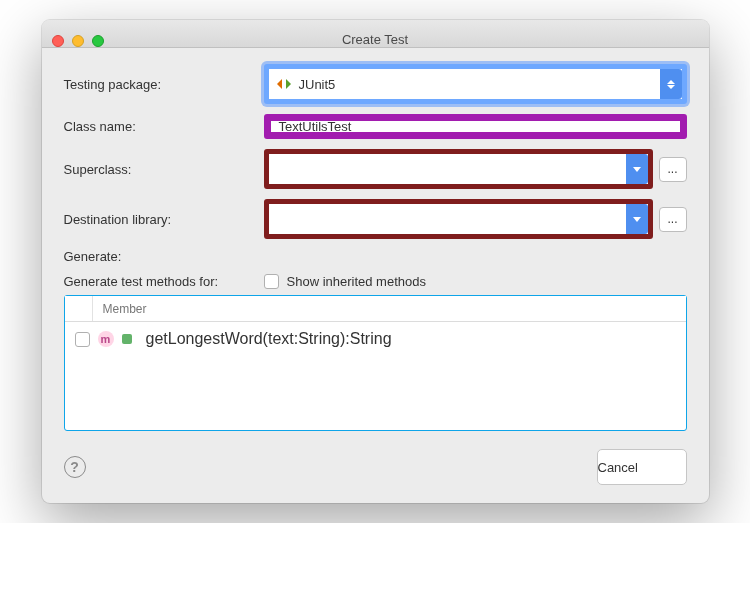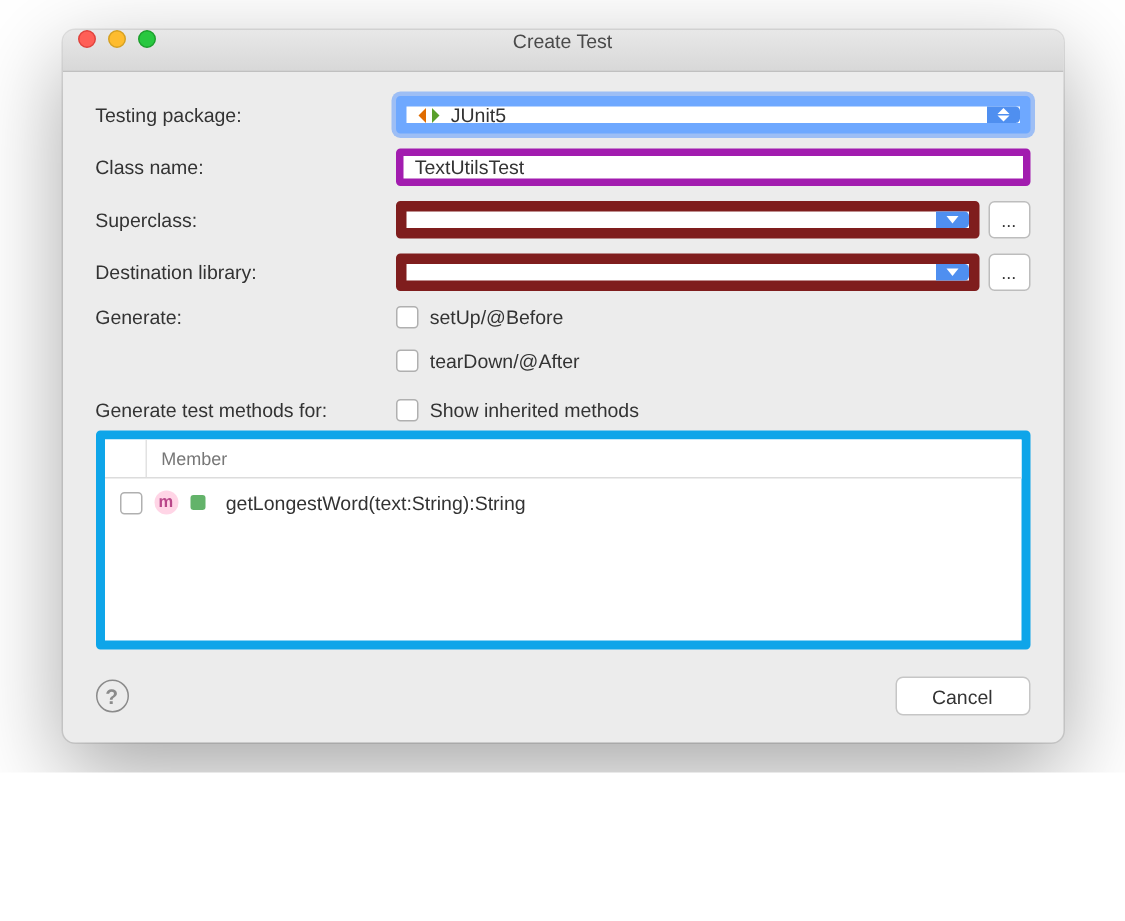--- a/index.html
+++ b/index.html
@@ -17,41 +17,41 @@
     background: #ececec;
     border-radius: 8px;
     box-shadow: 0 20px 60px rgba(0,0,0,0.35), 0 0 0 1px rgba(0,0,0,0.1);
     overflow: hidden;
   }
   .titlebar {
     height: 28px;
     background: linear-gradient(#e8e8e8, #d8d8d8);
     border-bottom: 1px solid #c0c0c0;
     display: flex;
-    align-items: flex-start;
+    align-items: flex-end;
     position: relative;
     padding: 0 10px;
   }
   .traffic { display: flex; gap: 8px; }
   .tl { width: 12px; height: 12px; border-radius: 50%; }
   .tl.red { background:#ff5f57; border:0.5px solid #e0443e; }
   .tl.yellow { background:#febc2e; border:0.5px solid #d6a123; }
   .tl.green { background:#28c840; border:0.5px solid #1da02e; }
   .title {
     position:absolute; left:0; right:0; text-align:center;
     font-size:13px; color:#4a4a4a; pointer-events:none;
   }
   .body { padding: 16px 22px 18px 22px; }
   .row {
     display:flex; align-items:center; margin-bottom:10px;
   }
   .label { width:200px; color:#333; }
   .field { flex:1; display:flex; align-items:center; gap:6px; }
   .select, .textinput, .combo {
-    height:25px; background:#fff; border:7px solid #7f1d1d;
+    height:40px; background:#fff; border:5px solid #7f1d1d;
     border-radius:3px; padding:0 8px; font-size:13px; color:#333;
     display:flex; align-items:center; flex:1;
   }
   .select.focus {
     outline:none; box-shadow:0 0 0 3px rgba(77,144,254,0.5);
     border-color:#6ea8ff;
   }
   .select, .combo { position:relative; padding-right:26px; }
   .caret-btn {
     position:absolute; right:0; top:0; bottom:0; width:22px;
@@ -60,21 +60,21 @@
     gap:1px;
   }
   .caret-btn::before, .caret-btn::after {
     content:""; width:0; height:0; border-left:4px solid transparent;
     border-right:4px solid transparent;
   }
   .caret-btn::before { border-bottom:4px solid #fff; }
   .caret-btn::after  { border-top:4px solid #fff; }
   .combo .caret-btn.single::before { display:none; }
   .combo .caret-btn.single::after  { border-top:5px solid #fff; }
-  .text-only { background:#fff; border:5px solid #a21caf; border-radius:3px;
+  .text-only { background:#fff; border:7px solid #a21caf; border-radius:3px;
     height:25px; display:flex; align-items:center; padding:0 8px; flex:1; }
   .dots {
     width:28px; height:25px; background:#fff; border:1px solid #bdbdbd;
     border-radius:4px; display:flex; align-items:center; justify-content:center;
     font-size:12px; color:#333;
   }
   .checkbox {
     width:15px; height:15px; border:1px solid #b0b0b0; border-radius:3px;
     background:#fff; flex-shrink:0;
   }
@@ -83,51 +83,51 @@
   .lib-icon {
     width:14px; height:14px; margin-right:8px; position:relative; display:inline-block;
   }
   .lib-icon::before, .lib-icon::after {
     content:""; position:absolute; top:2px; width:0; height:0;
     border-top:5px solid transparent; border-bottom:5px solid transparent;
   }
   .lib-icon::before { left:0; border-right:5px solid #e06c00; }
   .lib-icon::after  { right:0; border-left:5px solid #5aa02c; }
   .members {
-    margin-top:6px; background:#fff; border:6px solid #0ea5e9;
+    margin-top:6px; background:#fff; border:1px solid #0ea5e9;
     border-radius:3px;
   }
   .members-header {
     display:flex; align-items:center; background:#fff;
     border-bottom:1px solid #dcdcdc; height:26px;
   }
   .mh-spacer { width:28px; border-right:1px solid #e2e2e2; height:100%; }
   .mh-label { padding:0 10px; color:#777; font-size:12px; }
   .members-body { height:108px; padding:8px 10px; }
   .member-row { display:flex; align-items:center; gap:8px; }
   .m-icon {
     width:16px; height:16px; border-radius:50%; background:#ffd5e6;
     color:#b9488a; font-size:11px; font-weight:600; display:flex;
     align-items:center; justify-content:center;
   }
   .c-icon { width:10px; height:10px; background:#63b36a; border-radius:2px; }
-  .member-text { font-size:13px; color:#333; margin-left:6px; }
+  .member-text { font-size:16px; color:#333; margin-left:6px; }
   .footer {
     display:flex; align-items:center; justify-content:space-between;
     margin-top:18px;
   }
   .help {
     width:22px; height:22px; border:1.5px solid #8b8b8b; border-radius:50%;
     color:#8b8b8b; display:flex; align-items:center; justify-content:center;
     font-size:14px; font-weight:600;
   }
   .buttons { display:flex; gap:12px; }
   .btn {
-    height:26px; min-width:90px; border-radius:5px; font-size:13px;
-    display:flex; align-items:center; justify-content:center;
+    height:36px; min-width:90px; border-radius:5px; font-size:13px;
+    display:flex; align-items:center; justify-content:flex-start;
     border:1px solid #c6c6c6; background:#fff; color:#333;
   }
   .btn.primary {
     background:linear-gradient(#5aa1f2,#2f7fe6); border:1px solid #2b72d1;
     color:#fff;
   }
 </style>
 </head>
 <body>
 
@@ -183,30 +183,20 @@
           <div class="caret-btn single"></div>
         </div>
         <div class="dots">
           <span>...</span>
         </div>
       </div>
     </div>
 
     <div class="row" style="align-items:flex-start">
       <div class="label">Generate:</div>
-      <div class="field gen-stack" style="flex-direction:column; align-items:flex-start">
-        <div class="cb-row">
-          <div class="checkbox"></div>
-          <span>setUp/@Before</span>
-        </div>
-        <div class="cb-row">
-          <div class="checkbox"></div>
-          <span>tearDown/@After</span>
-        </div>
-      </div>
     </div>
 
     <div class="row" style="margin-bottom:4px">
       <div class="label">Generate test methods for:</div>
       <div class="field">
         <div class="cb-row">
           <div class="checkbox"></div>
           <span>Show inherited methods</span>
         </div>
       </div>

